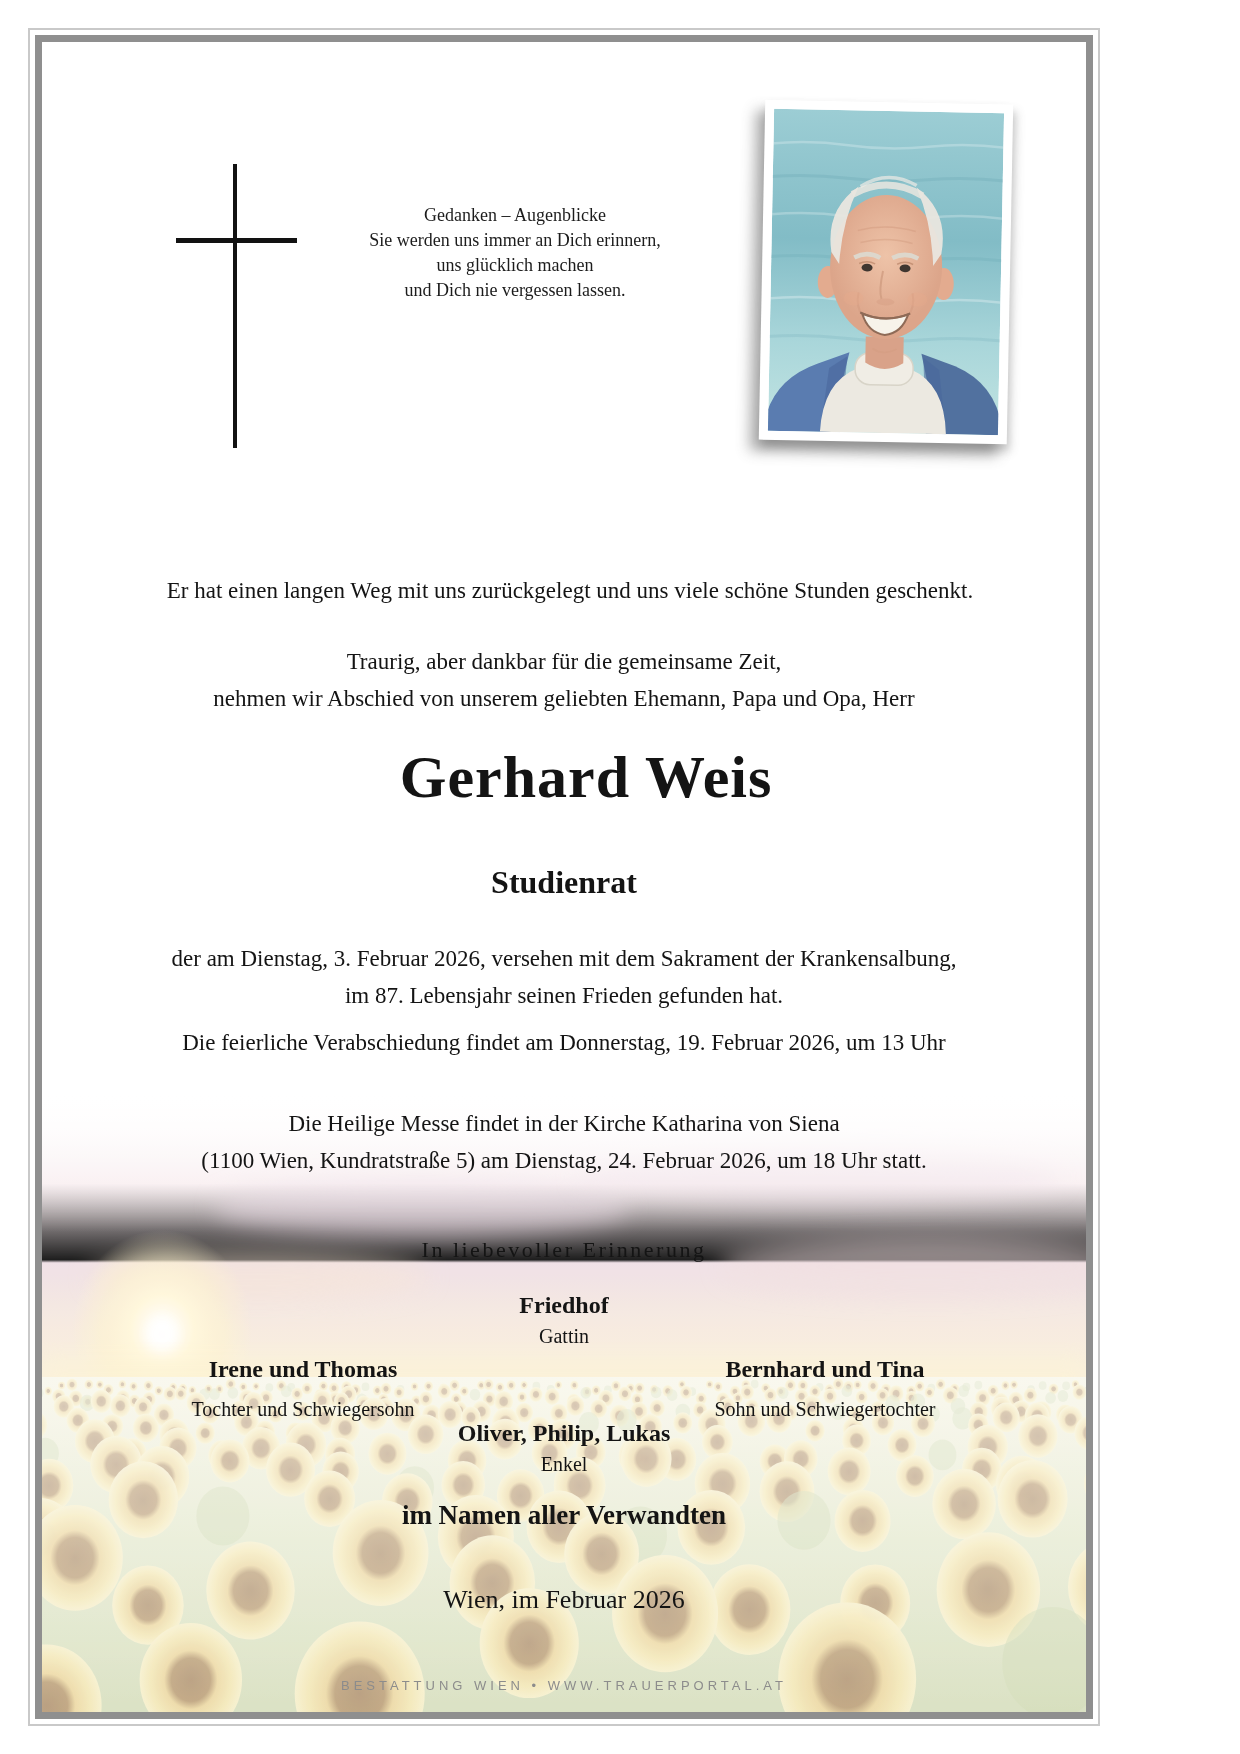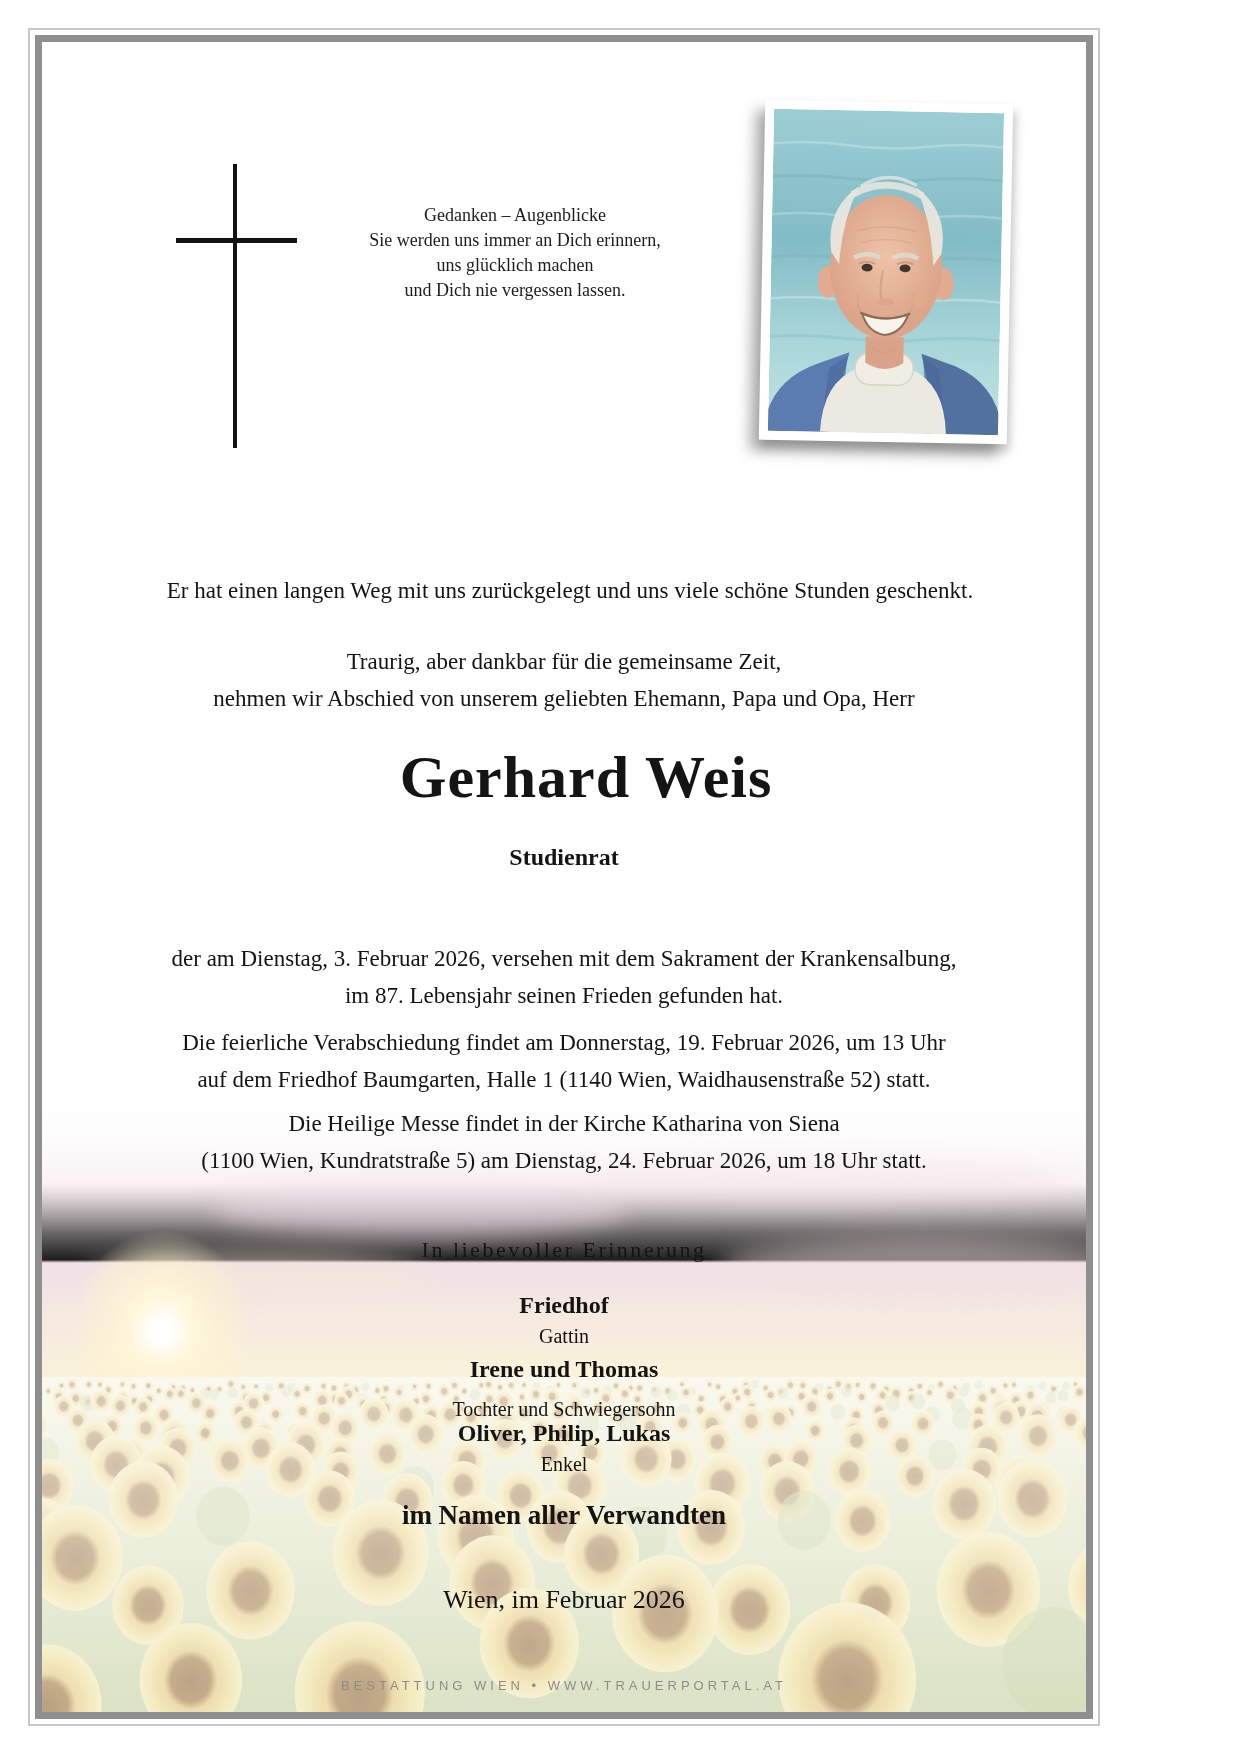--- a/index.html
+++ b/index.html
@@ -18,21 +18,21 @@
 
   .photo{position:absolute;left:762px;top:102px;width:248px;height:340px;background:#ffffff;
          padding:9px;box-sizing:border-box;transform:rotate(1.1deg);
          box-shadow:-9px 11px 14px rgba(70,70,70,.45), 3px 7px 10px rgba(90,90,90,.30);}
   .photo svg{display:block;width:100%;height:100%;}
 
   .txt{position:absolute;left:42px;right:42px;text-align:center;}
   .intro{top:578px;font-size:23px;margin-left:12px;}
   .farewell{top:643px;font-size:23px;line-height:37px;}
   .deceased-name{top:743px;font-size:60px;font-weight:bold;letter-spacing:1px;padding-left:44px;}
-  .role-title{top:844px;font-size:24px;font-weight:bold;}
+  .role-title{top:864px;font-size:32px;font-weight:bold;}
   .para{font-size:23px;line-height:37px;}
   .death{top:940px;}
   .funeral{top:1024px;}
   .mass{top:1105px;}
   .memory-heading{top:1237px;font-size:22px;letter-spacing:2.5px;}
   .spouse-name{top:1292px;font-size:24px;font-weight:bold;}
   .spouse-rel{top:1325px;font-size:20px;}
   .family-row{position:absolute;left:42px;right:42px;top:1356px;display:flex;}
   .fcol{flex:1;text-align:center;}
   .fname{font-size:24px;font-weight:bold;}
@@ -518,37 +518,40 @@
   <div class="txt deceased-name">Gerhard Weis</div>
   <div class="txt role-title">Studienrat</div>
 
   <div class="txt para death">
     <div>der am Dienstag, 3. Februar 2026, versehen mit dem Sakrament der Krankensalbung,</div>
     <div>im 87. Lebensjahr seinen Frieden gefunden hat.</div>
   </div>
 
   <div class="txt para funeral">
     <div>Die feierliche Verabschiedung findet am Donnerstag, 19. Februar 2026, um 13 Uhr</div>
-    <div>auf dem Friedhof Baumgarten, Halle 1 (1140 Wien, Waidhausenstraße 52) statt.</div>
   </div>
 
   <div class="txt para mass">
     <div>Die Heilige Messe findet in der Kirche Katharina von Siena</div>
     <div>(1100 Wien, Kundratstraße 5) am Dienstag, 24. Februar 2026, um 18 Uhr statt.</div>
   </div>
 
   <div class="txt memory-heading">In liebevoller Erinnerung</div>
   <div class="txt spouse-name">Friedhof</div>
   <div class="txt spouse-rel">Gattin</div>
 
   <div class="family-row">
     <div class="fcol">
       <div class="fname">Irene und Thomas</div>
       <div class="frel">Tochter und Schwiegersohn</div>
     </div>
+    <div class="fcol">
+      <div class="fname">Bernhard und Tina</div>
+      <div class="frel">Sohn und Schwiegertochter</div>
+    </div>
   </div>
 
   <div class="txt grand-name">Oliver, Philip, Lukas</div>
   <div class="txt grand-rel">Enkel</div>
 
   <div class="txt closing">im Namen aller Verwandten</div>
   <div class="txt place-date">Wien, im Februar 2026</div>
 
   <div class="txt footer">BESTATTUNG WIEN  •  WWW.TRAUERPORTAL.AT</div>
 </div>

